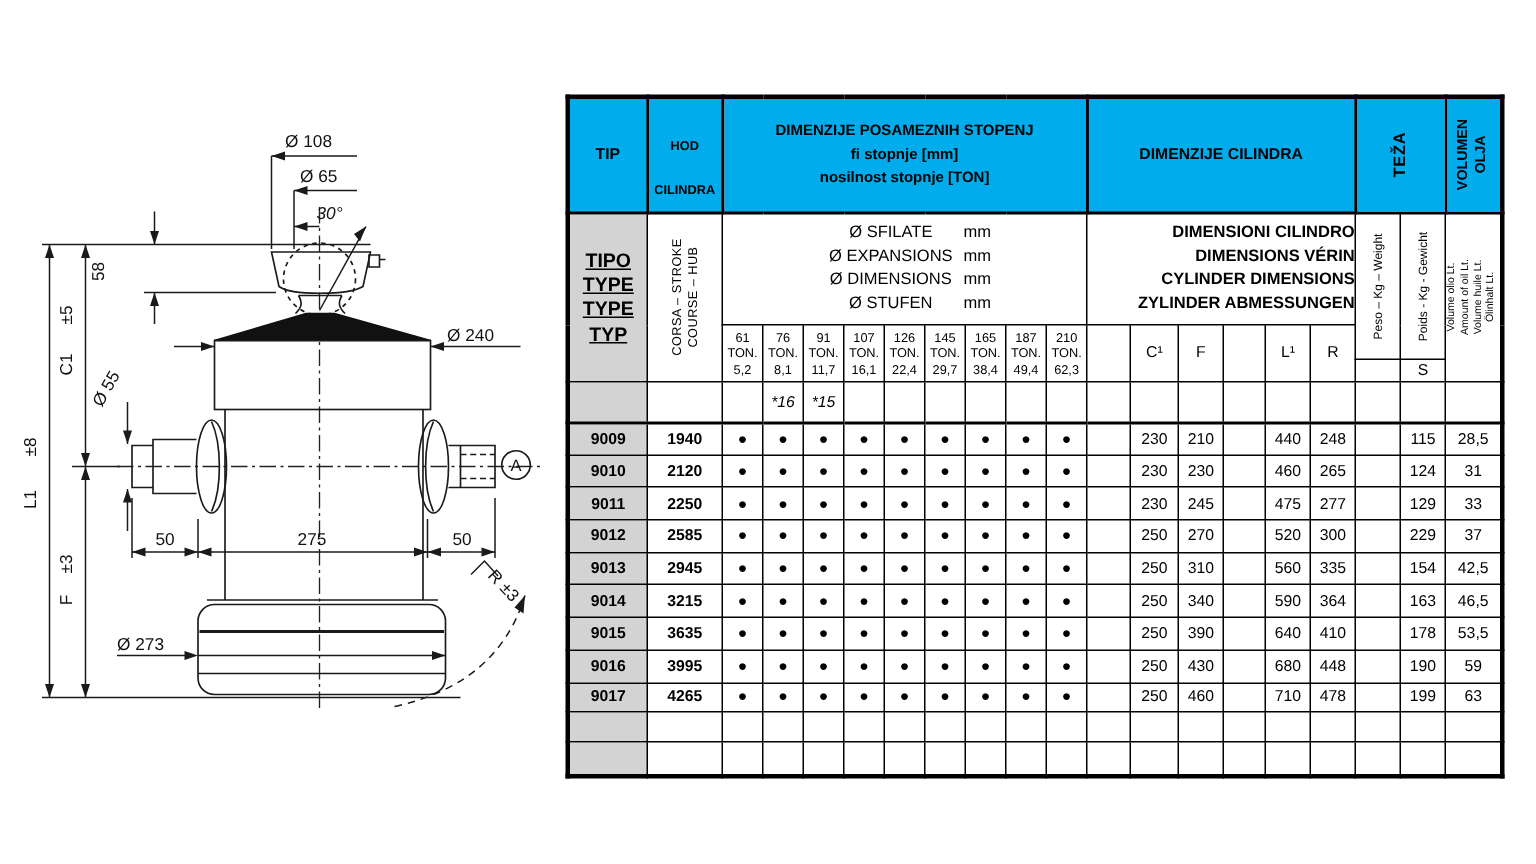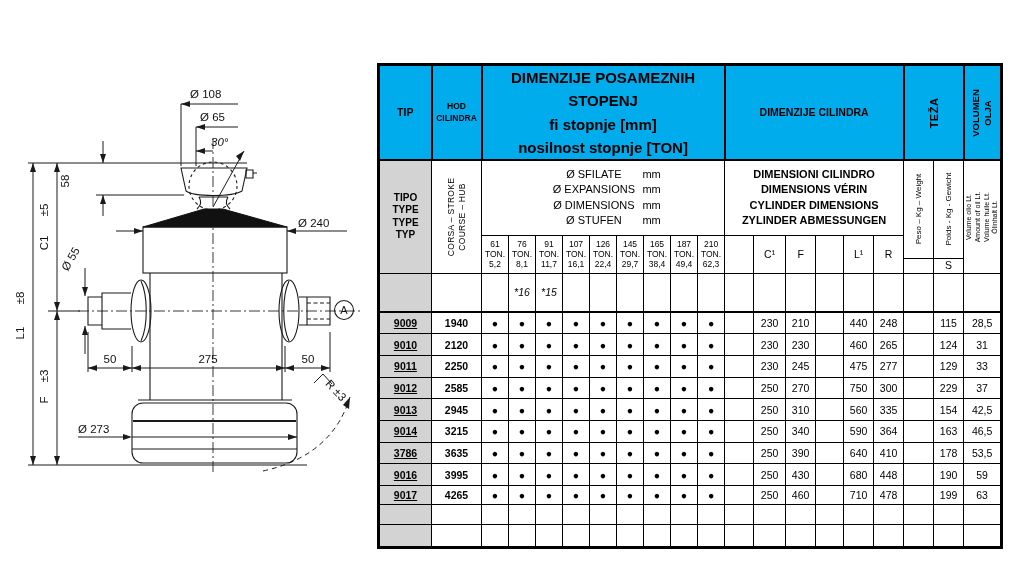--- a/index.html
+++ b/index.html
@@ -14,40 +14,40 @@
   tr.hd td { border-width:2px; }
   tr.pre td { border-bottom:2px solid #000; }
   td.gl { border-left-width:2px; }
   .cyan { background:#00ACEC; }
   .gray { background:#d3d3d3; }
   .rel { position:relative; overflow:visible !important; }
   .rot { position:absolute; left:50%; top:50%; transform:translate(-50%,-50%) rotate(-90deg);
          white-space:nowrap; text-align:center; }
   .rot div { white-space:nowrap; }
   .tipW { font-size:13px; font-weight:bold; }
-  .hodW div { font-size:8.5px; font-weight:bold; line-height:1.35; }
-  .stopW div { font-size:15px; font-weight:bold; line-height:1.55; }
+  .hodW div { font-size:8.5px; font-weight:bold; line-height:1.35;margin-top:18px; }
+  .stopW div { font-size:10px; font-weight:bold; line-height:1.55; }
   .cilW { font-size:12px; font-weight:bold; }
   .tezaW { font-size:11px; font-weight:bold; letter-spacing:.5px; }
   .volW div { font-size:9.5px; font-weight:bold; line-height:1.25; }
-  .tipoW div { font-size:10px; font-weight:bold; line-height:1.25; }
+  .tipoW div { font-size:13px; font-weight:bold; line-height:1.25;text-decoration:underline; }
   .corsaW div { font-size:8.5px; line-height:1.3; letter-spacing:.3px; }
   .sfil { text-align:left; padding-left:6px; }
   .sfil .row { font-size:11px; line-height:1.4; white-space:nowrap; }
   .sfil .lab { display:inline-block; width:97px;text-align:center; }
   .dimcil { text-align:left; padding-left:6px; }
-  .dimcil div { font-size:11px; font-weight:bold; line-height:1.4; white-space:nowrap; }
+  .dimcil div { font-size:11px; font-weight:bold; line-height:1.4; white-space:nowrap;text-align:right; }
   .pesoW { font-size:8px; }
   .volLW div { font-size:7px; line-height:1.25; }
   .ton div { font-size:8.5px; line-height:1.18; }
   .dimlab { font-size:11px; }
   .note { font-size:8.5px; font-style:italic; }
   .sN { font-size:9.5px; }
   td.dot { font-size:9px; }
-  td.tipc { font-size:11.5px; font-weight:bold;text-decoration:underline; }
+  td.tipc { font-size:11.5px; font-weight:bold; }
   td.hodc { font-size:11.5px; font-weight:bold; }
 </style>
 </head>
 <body>
 
 <div class="page">
 
   <svg class="drawing" width="377" height="576" viewBox="0 0 377 576">
 
     <g stroke="#222" stroke-width="0.9" fill="none" stroke-dasharray="11 3 2 3">
@@ -309,21 +309,21 @@
       <td class="dimlab" rowspan="2">F</td>
       <td rowspan="2"></td>
       <td class="dimlab" rowspan="2">L¹</td>
       <td class="dimlab" rowspan="2">R</td>
     </tr>
     <tr style="height:15px">
       <td class="gl"></td>
       <td class="sN">S</td>
     </tr>
 
-    <tr class="pre" style="height:39px">
+    <tr class="pre" style="height:27px">
       <td class="gray"></td>
       <td class="gl"></td>
       <td class="gl"></td>
       <td class="note">*16</td>
       <td class="note">*15</td>
       <td></td>
       <td></td>
       <td></td>
       <td></td>
       <td></td>
@@ -414,21 +414,21 @@
       <td class="dot">●</td>
       <td class="dot">●</td>
       <td class="dot">●</td>
       <td class="dot">●</td>
       <td class="dot">●</td>
       <td class="dot">●</td>
       <td class="gl"></td>
       <td>250</td>
       <td>270</td>
       <td></td>
-      <td>750</td>
+      <td>520</td>
       <td>300</td>
       <td class="gl"></td>
       <td>229</td>
       <td class="gl">37</td>
     </tr>
     <tr style="height:21.7px">
       <td class="gray tipc">9013</td>
       <td class="hodc gl">2945</td>
       <td class="dot gl">●</td>
       <td class="dot">●</td>
@@ -465,21 +465,21 @@
       <td>250</td>
       <td>340</td>
       <td></td>
       <td>590</td>
       <td>364</td>
       <td class="gl"></td>
       <td>163</td>
       <td class="gl">46,5</td>
     </tr>
     <tr style="height:21.7px">
-      <td class="gray tipc">3786</td>
+      <td class="gray tipc">9015</td>
       <td class="hodc gl">3635</td>
       <td class="dot gl">●</td>
       <td class="dot">●</td>
       <td class="dot">●</td>
       <td class="dot">●</td>
       <td class="dot">●</td>
       <td class="dot">●</td>
       <td class="dot">●</td>
       <td class="dot">●</td>
       <td class="dot">●</td>

